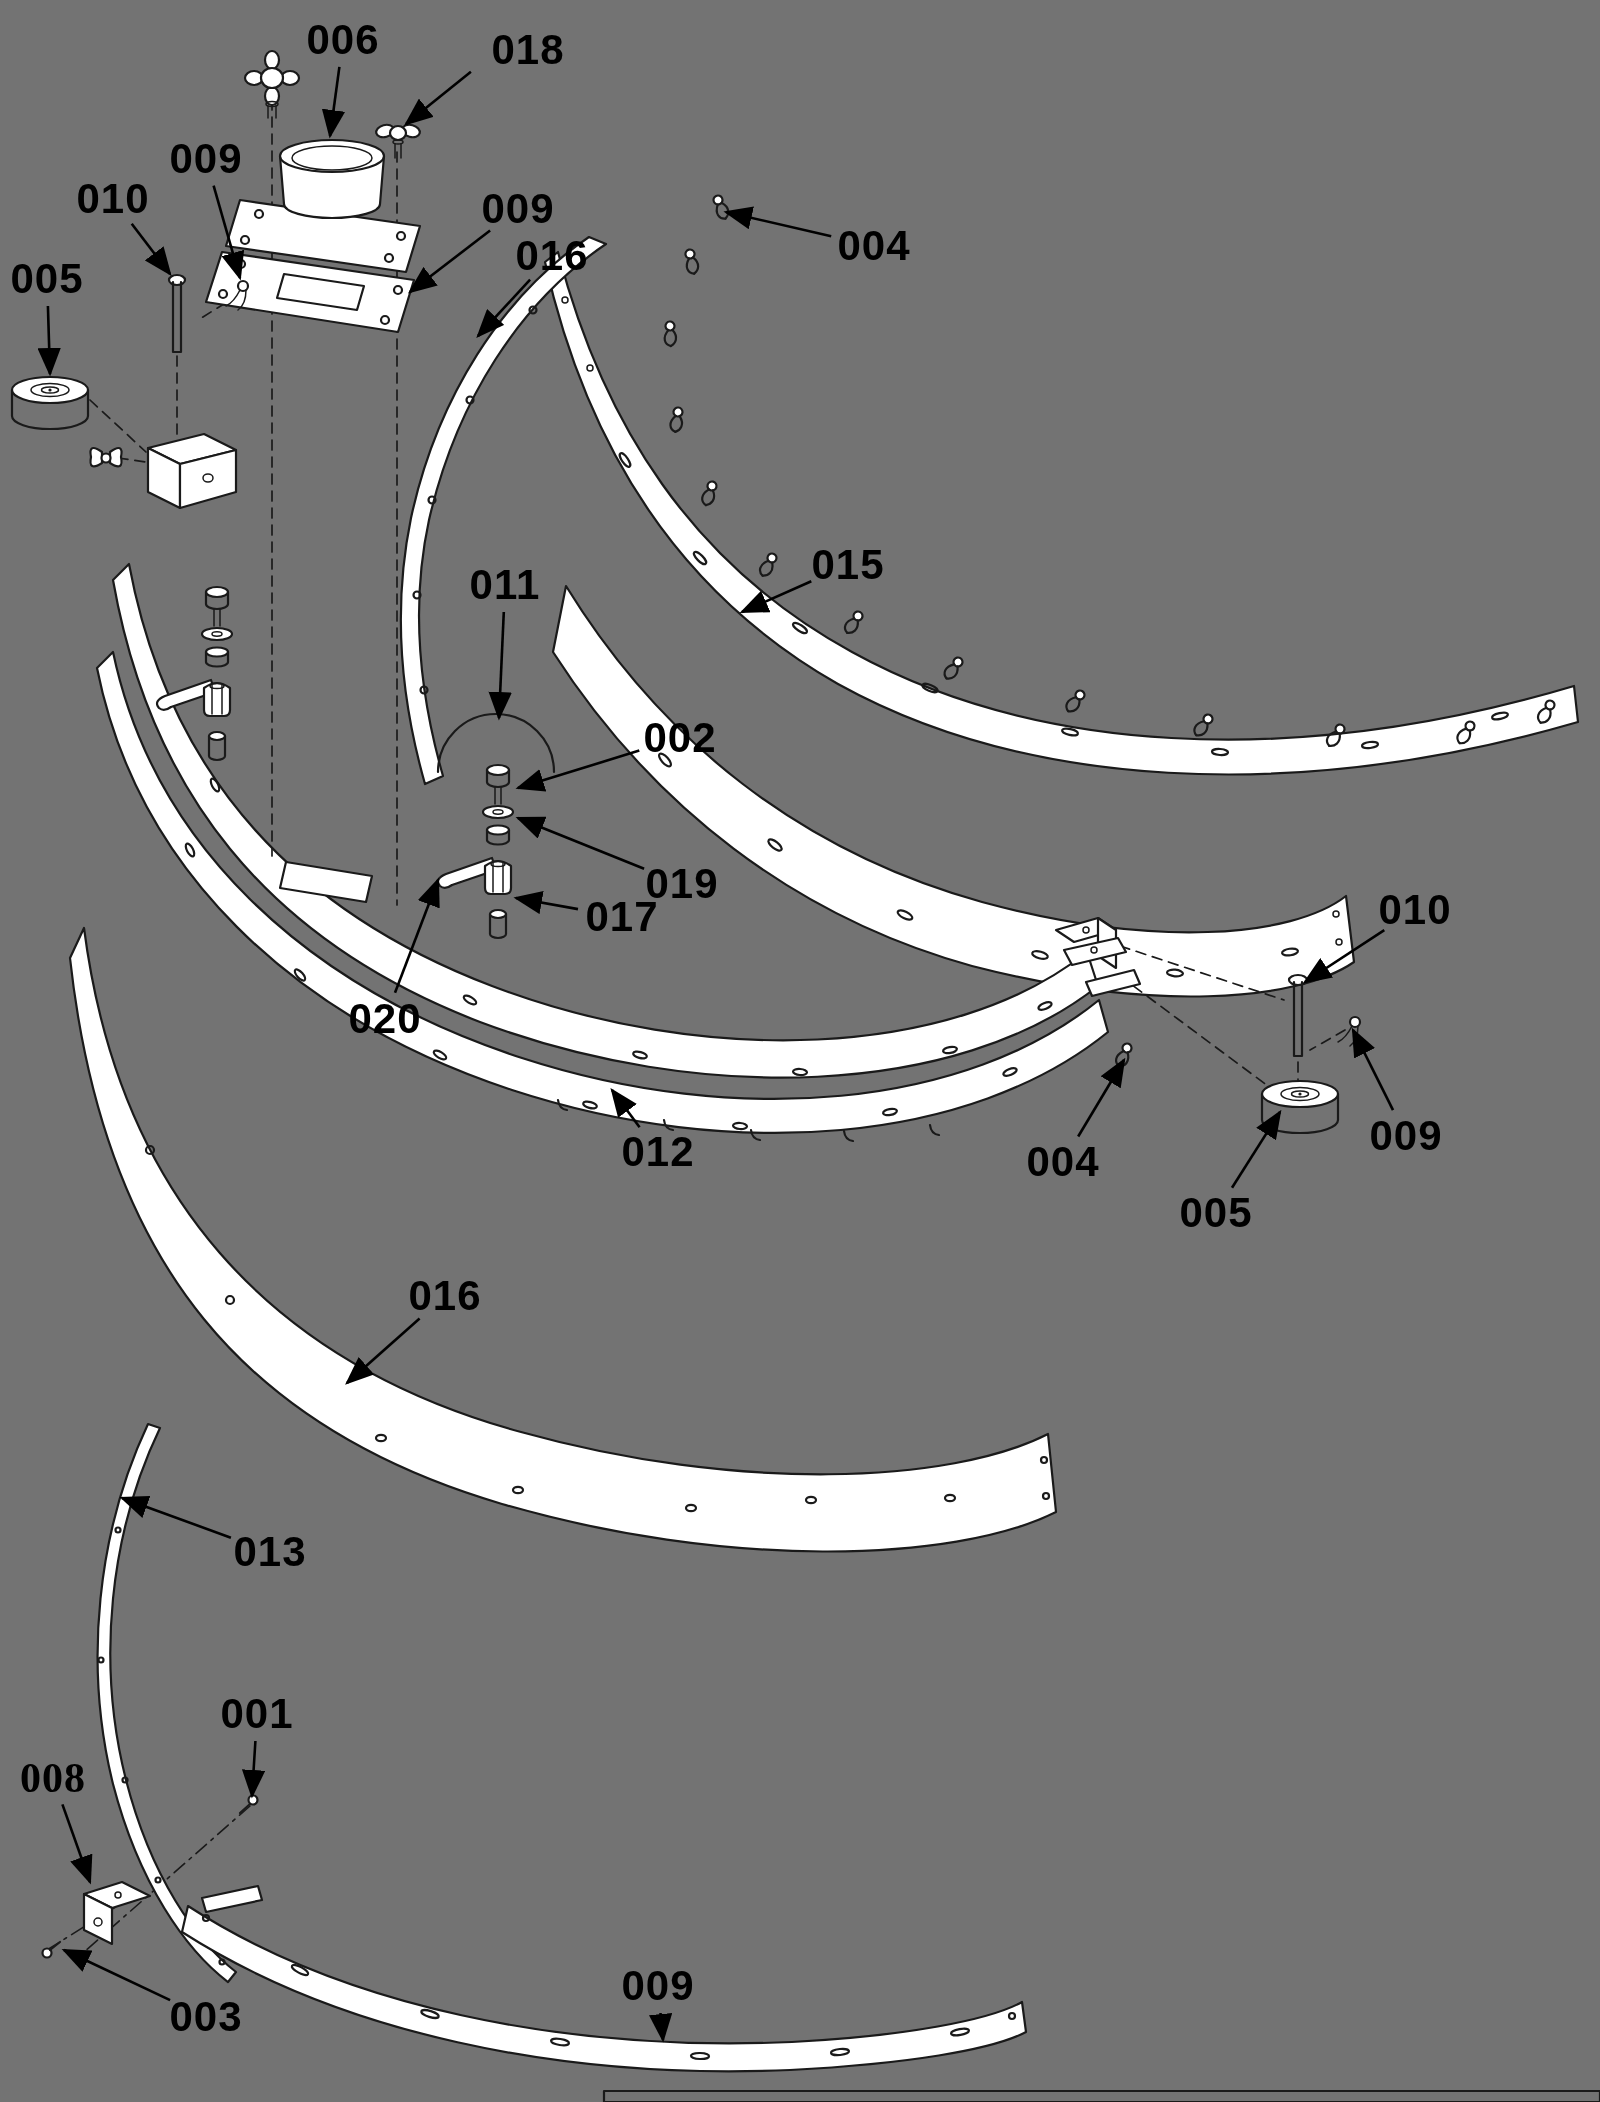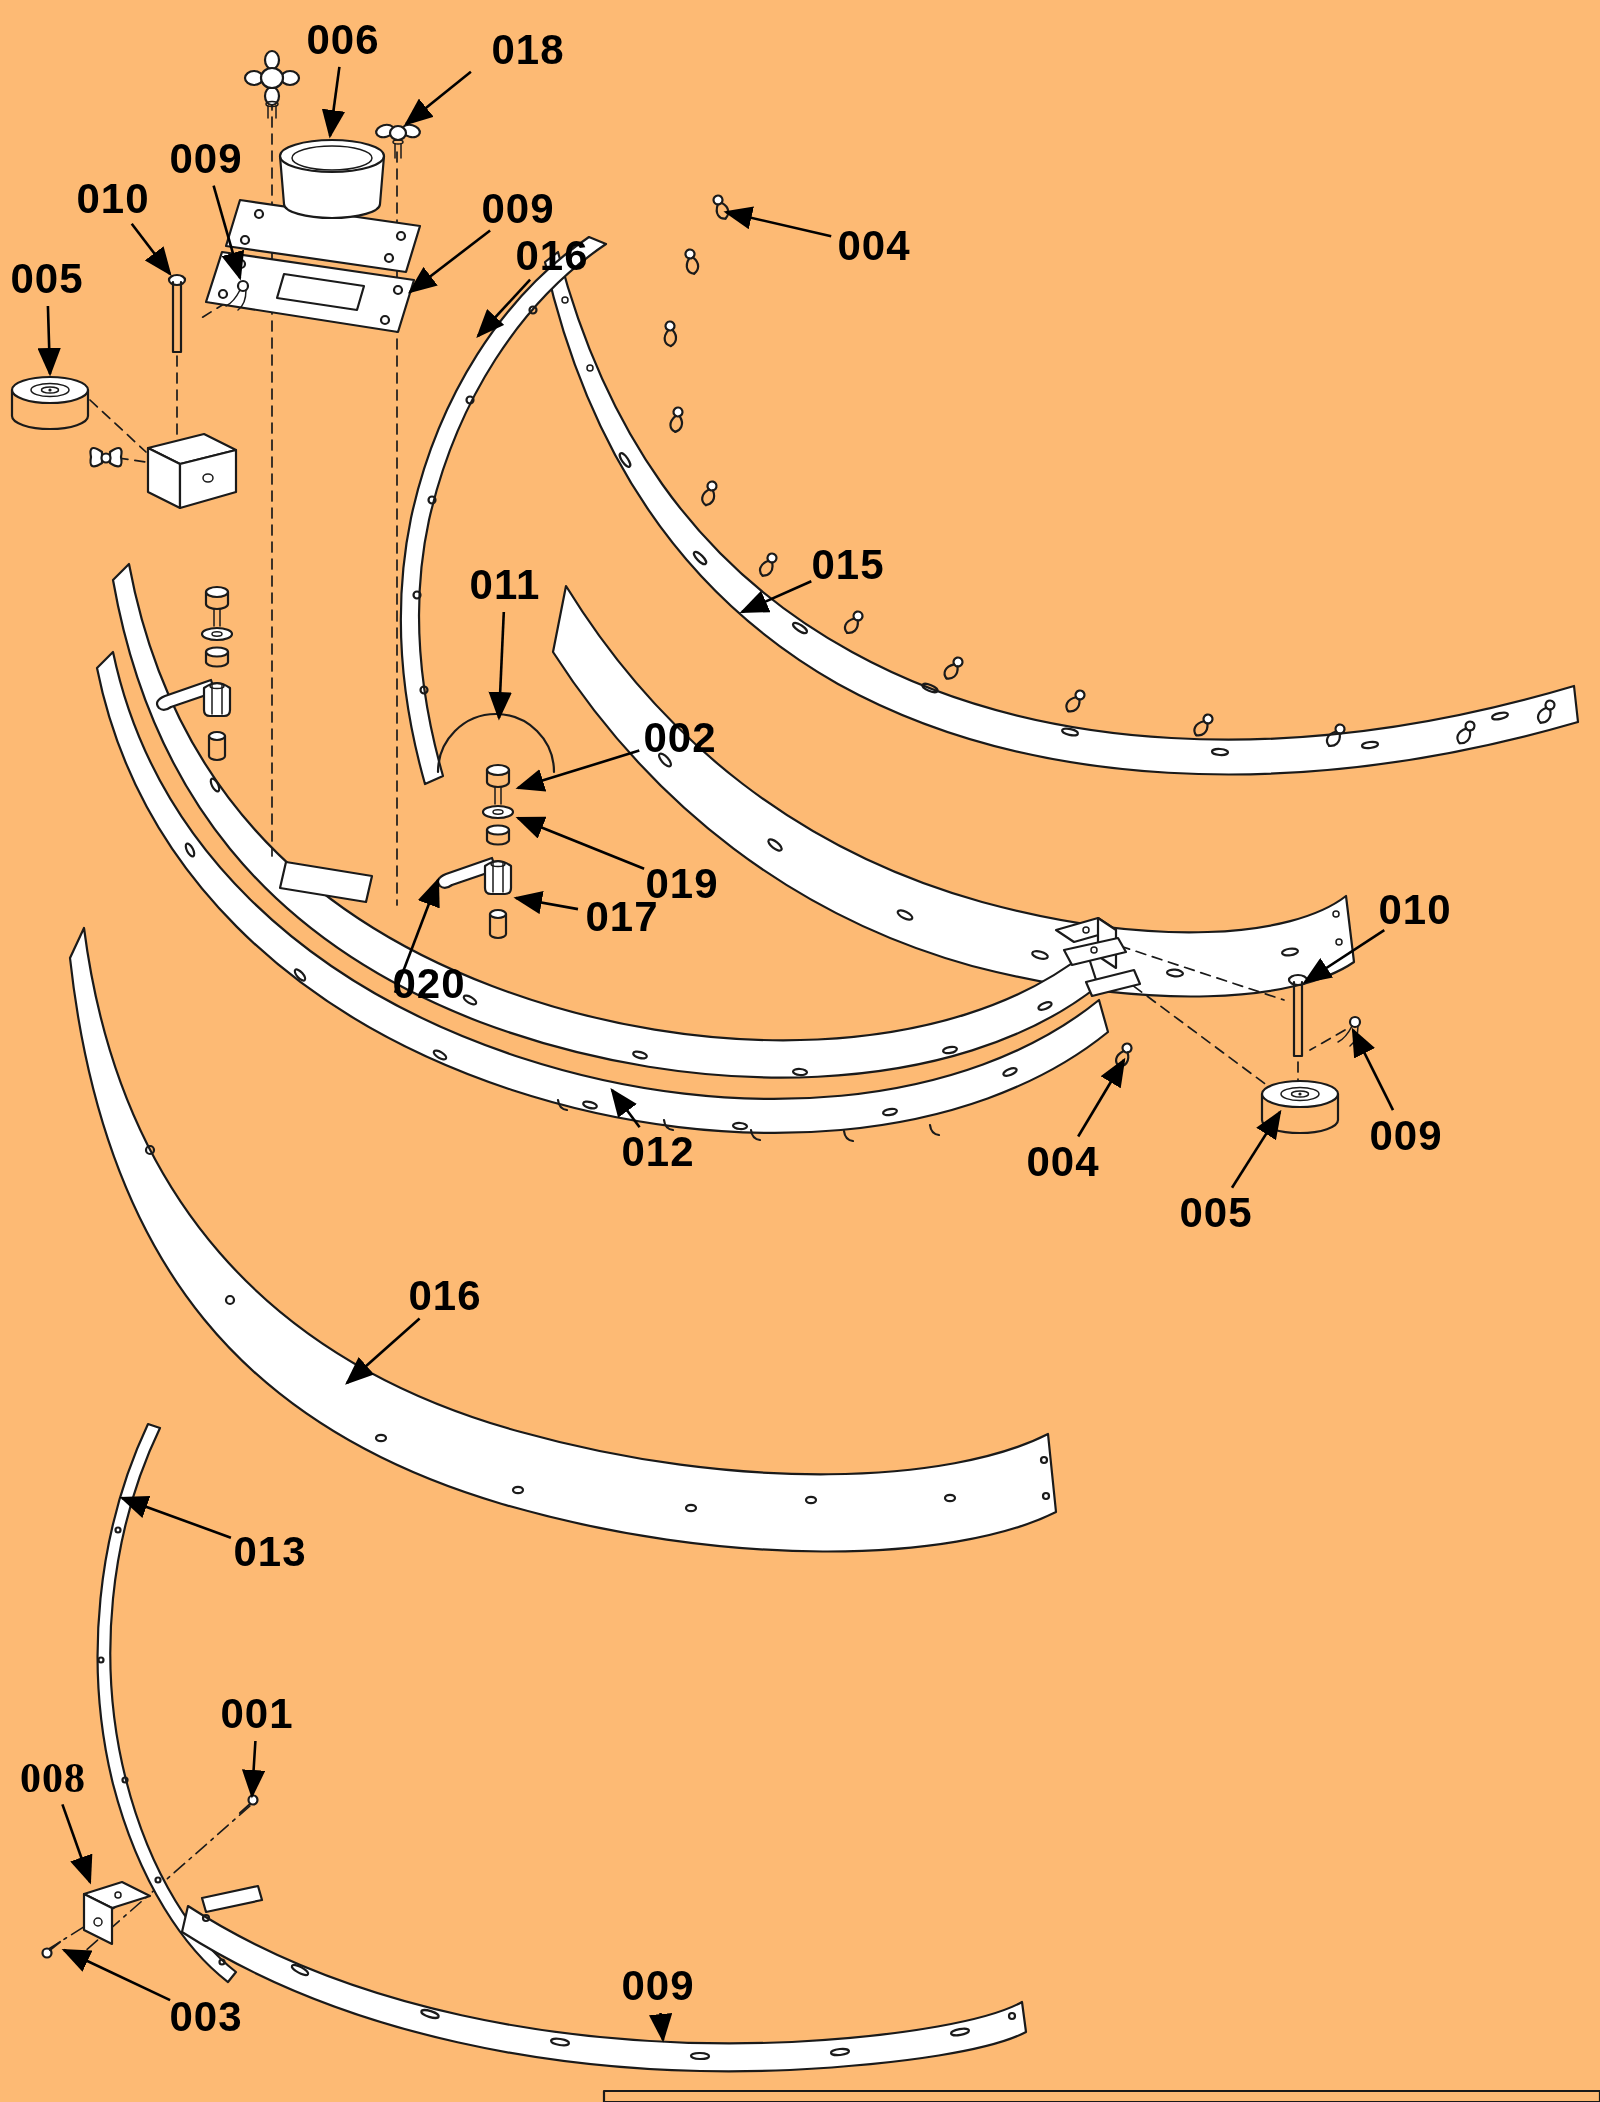--- a/index.html
+++ b/index.html
@@ -1,17 +1,17 @@
 <!DOCTYPE html>
 <html style="--line-color: #1a1a1a;"><head>
 <meta charset="utf-8">
 <style>
   html,body{margin:0;padding:0;background:#ffffff;}
   body{width:1600px;height:2102px;position:relative;font-family:"Liberation Sans",sans-serif;}
-  #stage{position:absolute;left:0;top:0;width:1600px;height:2102px;overflow:hidden;background:#fdba74;}
+  #stage{position:absolute;left:0;top:0;width:1600px;height:2102px;overflow:hidden;background:#737373;}
   #art-svg{position:absolute;left:0;top:0;}
   #art-svg *{stroke:var(--line-color,#1a1a1a);stroke-width:2.2;fill:none;stroke-linecap:round;stroke-linejoin:round;}
   #art-svg .fw{fill:#ffffff;}
   #art-svg .fb{fill:var(--line-color,#1a1a1a);stroke:none;}
   #art-svg .dash{stroke-dasharray:10 7;stroke-width:1.7;}
   #art-svg .cl{stroke-dasharray:14 6 3 6;stroke-width:1.6;}
   #art-svg .thin{stroke-width:1.5;}
   #arrow-svg{position:absolute;left:0;top:0;pointer-events:none;}
   #arrow-svg line{stroke:#000;stroke-width:2.6;}
   #arrow-svg .ah{fill:#000;stroke:none;}
@@ -359,21 +359,21 @@
       <div class="callout" style="left: 113px; top: 199px; color: rgb(0, 0, 0);">010</div>
       <div class="callout" style="left: 47px; top: 279px; color: rgb(0, 0, 0);">005</div>
       <div class="callout" style="left: 518px; top: 209px; color: rgb(0, 0, 0);">009</div>
       <div class="callout" style="left: 552px; top: 256px; color: rgb(0, 0, 0);">016</div>
       <div class="callout" style="left: 874px; top: 246px; color: rgb(0, 0, 0);">004</div>
       <div class="callout" style="left: 848px; top: 565px; color: rgb(0, 0, 0);">015</div>
       <div class="callout" style="left: 505px; top: 585px; color: rgb(0, 0, 0);">011</div>
       <div class="callout" style="left: 680px; top: 738px; color: rgb(0, 0, 0);">002</div>
       <div class="callout" style="left: 682px; top: 884px; color: rgb(0, 0, 0);">019</div>
       <div class="callout" style="left: 622px; top: 917px; color: rgb(0, 0, 0);">017</div>
-      <div class="callout" style="left: 385px; top: 984px; color: rgb(0, 0, 0); margin-left: 44px;">020</div>
+      <div class="callout" style="left: 385px; top: 1019px; color: rgb(0, 0, 0);">020</div>
       <div class="callout" style="left: 658px; top: 1152px; color: rgb(0, 0, 0);">012</div>
       <div class="callout" style="left: 1063px; top: 1162px; color: rgb(0, 0, 0);">004</div>
       <div class="callout" style="left: 1415px; top: 910px; color: rgb(0, 0, 0);">010</div>
       <div class="callout" style="left: 1406px; top: 1136px; color: rgb(0, 0, 0);">009</div>
       <div class="callout" style="left: 1216px; top: 1213px; color: rgb(0, 0, 0);">005</div>
       <div class="callout" style="left: 445px; top: 1296px; color: rgb(0, 0, 0);">016</div>
       <div class="callout" style="left: 270px; top: 1552px; color: rgb(0, 0, 0);">013</div>
       <div class="callout" style="left: 257px; top: 1714px; color: rgb(0, 0, 0);">001</div>
       <div class="callout" style="left: 53px; top: 1778px; color: rgb(0, 0, 0); font-family: Liberation Serif, serif;">008</div>
       <div class="callout" style="left: 206px; top: 2017px; color: rgb(0, 0, 0);">003</div>

